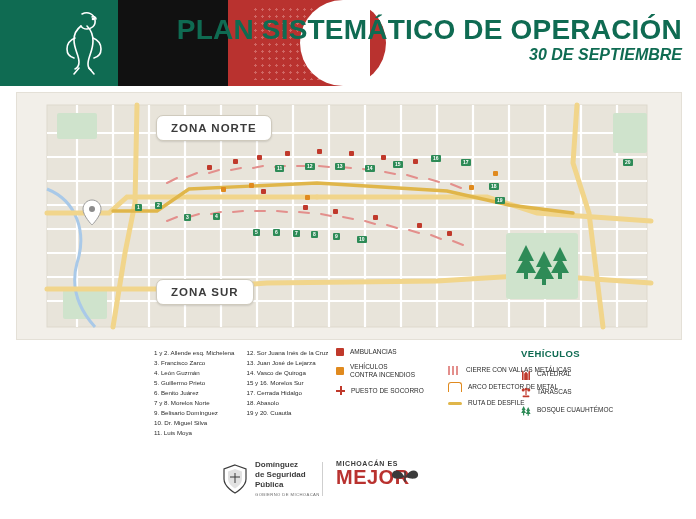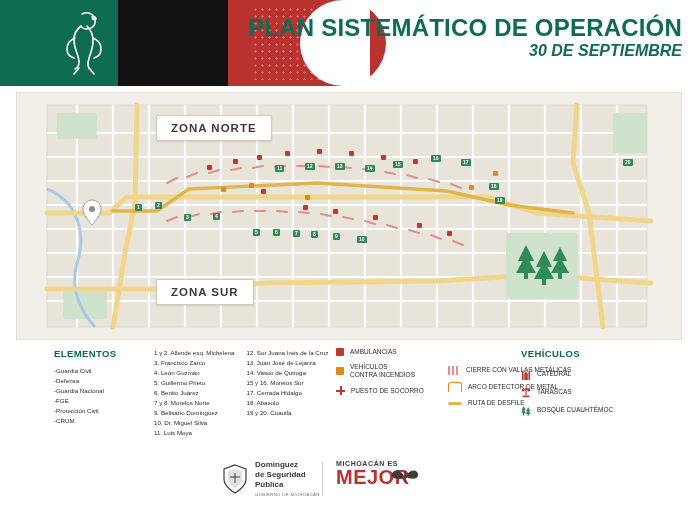--- a/index.html
+++ b/index.html
@@ -24,29 +24,29 @@
      background-image:radial-gradient(#e2928f 1px, transparent 1.2px);
      background-size:7px 7px;}
   .eagle{position:absolute;left:62px;top:8px;width:44px;height:70px;}
   .eagle svg{width:44px;height:70px;}
   .mich-logo{position:absolute;left:130px;top:16px;width:86px;text-align:center;color:#fff;line-height:1.05;}
   .mich-logo .l1{font-size:10.5px;font-weight:bold;letter-spacing:.3px;}
   .mich-logo .l2{font-size:10.5px;font-weight:bold;letter-spacing:.3px;}
   .mich-logo .l3{font-size:6px;font-weight:bold;letter-spacing:1px;margin-top:3px;}
   .mich-logo .rule{width:60px;height:1px;background:#fff;margin:3px auto;opacity:.8;}
   .hdr-title{position:absolute;right:14px;top:14px;text-align:right;}
-  .hdr-title .t1{font-size:24px;font-weight:bold;color:#0f6b52;letter-spacing:.2px;}
+  .hdr-title .t1{font-size:28px;font-weight:bold;color:#0f6b52;letter-spacing:.2px;}
   .hdr-title .t2{font-size:16px;font-weight:bold;font-style:italic;color:#0f6b52;}
 
   
   .mapwrap{position:absolute;left:16px;top:92px;width:664px;height:246px;
      background:#f2efe9;border:1px solid #e4e0d7;overflow:hidden;}
   .map-svg{position:absolute;left:0;top:0;}
 
-  .zone-badge{position:absolute;background:#ffffff;border:1px solid #cfcabd;border-radius:1px;
+  .zone-badge{position:absolute;background:#ffffff;border:1px solid #cfcabd;border-radius:7px;
      font-size:11.5px;font-weight:bold;color:#3b3b3b;letter-spacing:1px;
      padding:6px 14px;box-shadow:0 1px 2px rgba(0,0,0,.12);}
   .zone-north{left:139px;top:22px;}
   .zone-south{left:139px;top:186px;}
 
   .parkbox{position:absolute;left:489px;top:140px;width:72px;height:66px;background:#cfe3cc;border-radius:3px;}
 
   .num-green,.num-red,.num-orange{position:absolute;font-size:5px;color:#fff;font-weight:bold;
      padding:1px 2px;border-radius:1px;line-height:1;}
   .num-green{background:#2e8b57;}
@@ -231,29 +231,20 @@
 
     <div class="veh-dot" style="left:204px;top:94px;"></div>
     <div class="veh-dot" style="left:232px;top:90px;"></div>
     <div class="veh-dot" style="left:288px;top:102px;"></div>
     <div class="veh-dot" style="left:452px;top:92px;"></div>
     <div class="veh-dot" style="left:476px;top:78px;"></div>
   </div>
 
   <div class="legend">
 
-    <div class="leg-col c1">
-      <div class="leg-title">ELEMENTOS</div>
-      <div class="leg-li">-Guardia Civil</div>
-      <div class="leg-li">-Defensa</div>
-      <div class="leg-li">-Guardia Nacional</div>
-      <div class="leg-li">-FGE</div>
-      <div class="leg-li">-Protección Civil</div>
-      <div class="leg-li">-CRUM</div>
-    </div>
 
     <div class="leg-col c2">
       <div class="c2-cols">
         <div>
           <div class="leg-li">1 y 2. Allende esq. Michelena</div>
           <div class="leg-li">3. Francisco Zarco</div>
           <div class="leg-li">4. León Guzmán</div>
           <div class="leg-li">5. Guillermo Prieto</div>
           <div class="leg-li">6. Benito Juárez</div>
           <div class="leg-li">7 y 8. Morelos Norte</div>

